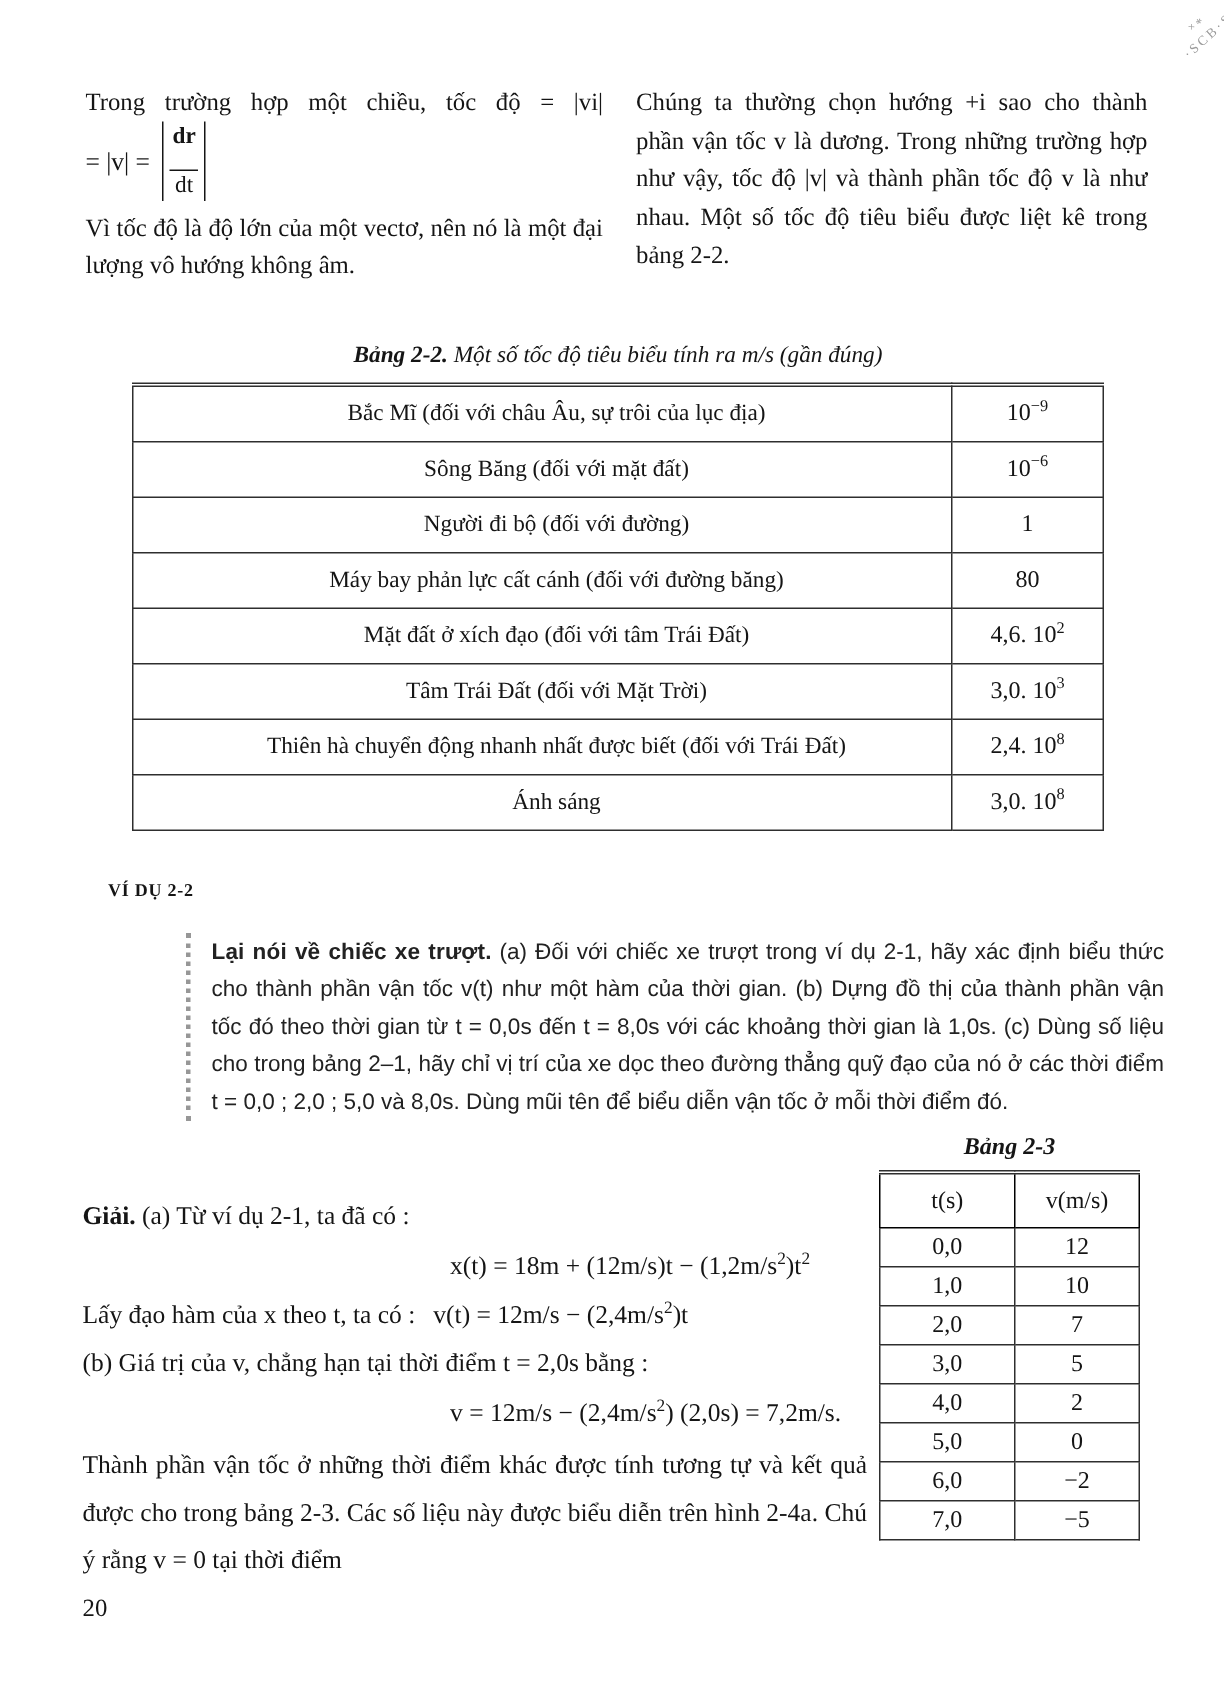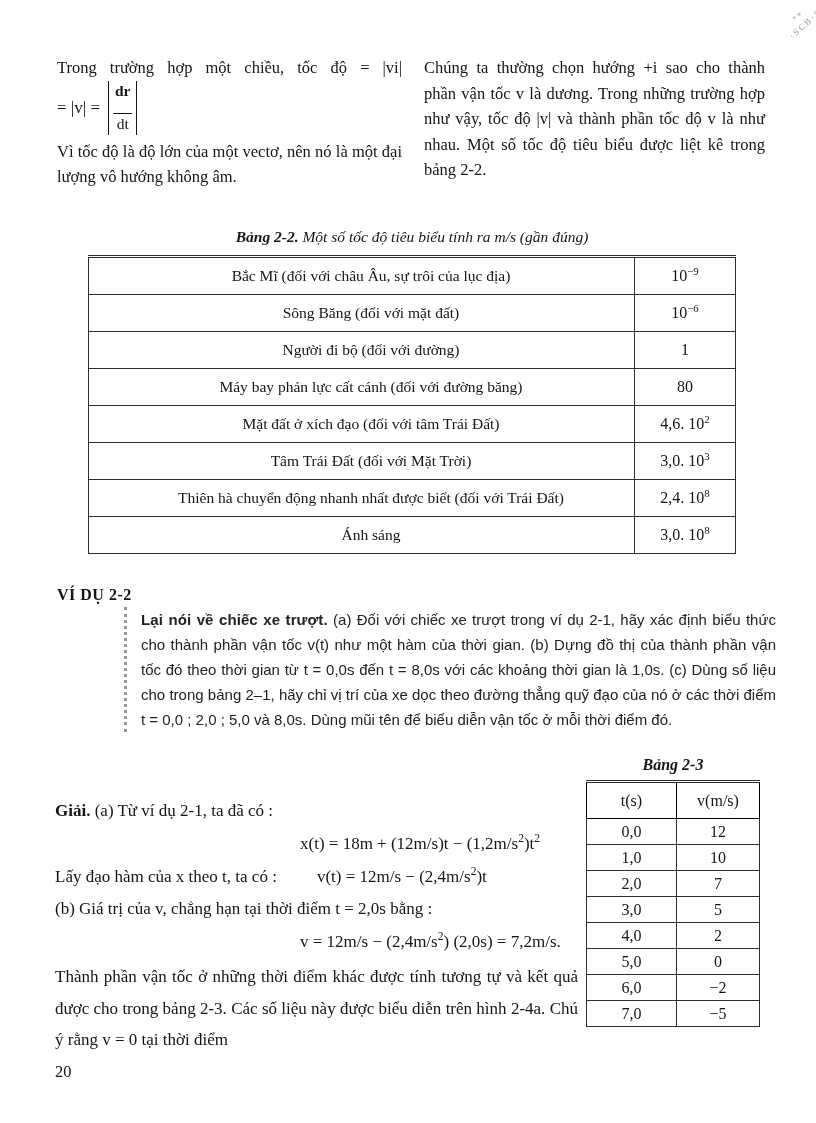--- a/index.html
+++ b/index.html
@@ -28,39 +28,39 @@
   .caption22{position:absolute;left:88px;top:228px;width:648px;text-align:center;
     font-size:15.5px;font-style:italic;}
   .caption22 b{font-style:italic;}
   table.t22{position:absolute;left:88px;top:255px;width:648px;border-collapse:collapse;
     border:1.5px solid #2e2e2e;border-top:3px double #2e2e2e;}
   table.t22 td{border:1px solid #2e2e2e;height:34px;}
   table.t22 td.lbl{padding-left:20px;font-size:15.5px;width:524px;text-align:center;}
   table.t22 td.val{text-align:center;font-size:16px;}
   sup{font-size:0.68em;vertical-align:super;line-height:0;}
   
-  .vidu-heading{position:absolute;left:57px;top:586px;font-size:16px;font-weight:bold;letter-spacing:0.5px;}
+  .vidu-heading{position:absolute;left:72px;top:586px;font-size:12px;font-weight:bold;letter-spacing:0.5px;}
   .example-box{
-    position:absolute;left:124px;top:607px;width:652px;
+    position:absolute;left:124px;top:622px;width:652px;
     border-left:3px dotted #979797;padding-left:14px;box-sizing:border-box;
     font-family:"Liberation Sans", sans-serif;font-size:15px;line-height:25px;text-align:justify;color:#222;
   }
   .example-box b{letter-spacing:0.1px;}
   
   .t23-wrap{position:absolute;left:586px;top:756px;width:174px;}
   .t23-caption{text-align:center;font-weight:bold;font-style:italic;font-size:16px;margin-bottom:6px;}
   table.t23{width:174px;border-collapse:collapse;border:1.5px solid #2e2e2e;border-top:3px double #2e2e2e;}
   table.t23 th{border:1px solid #000000;height:33px;font-size:16px;font-weight:normal;text-align:center;}
   table.t23 td{border:1px solid #2e2e2e;height:23px;font-size:16px;text-align:center;}
   table.t23 th:first-child, table.t23 td:first-child{width:87px;}
   
   .solution{position:absolute;left:55px;top:795px;width:523px;font-size:17px;}
   .solution .ln{line-height:32px;margin:0;}
   .solution .eq{line-height:34px;padding-left:245px;white-space:nowrap;}
-  .solution .deriv-eq{margin-left:40px;}
+  .solution .deriv-eq{margin-left:12px;}
   .solution .para{text-align:justify;line-height:31.5px;margin-top:2px;}
   .page-number{position:absolute;left:55px;top:1062px;font-size:16.5px;}
 </style>
 </head>
 <body>
 
 <div class="watermark">
   <div>˟*</div>
   <div>·SCB·S</div>
 </div>

